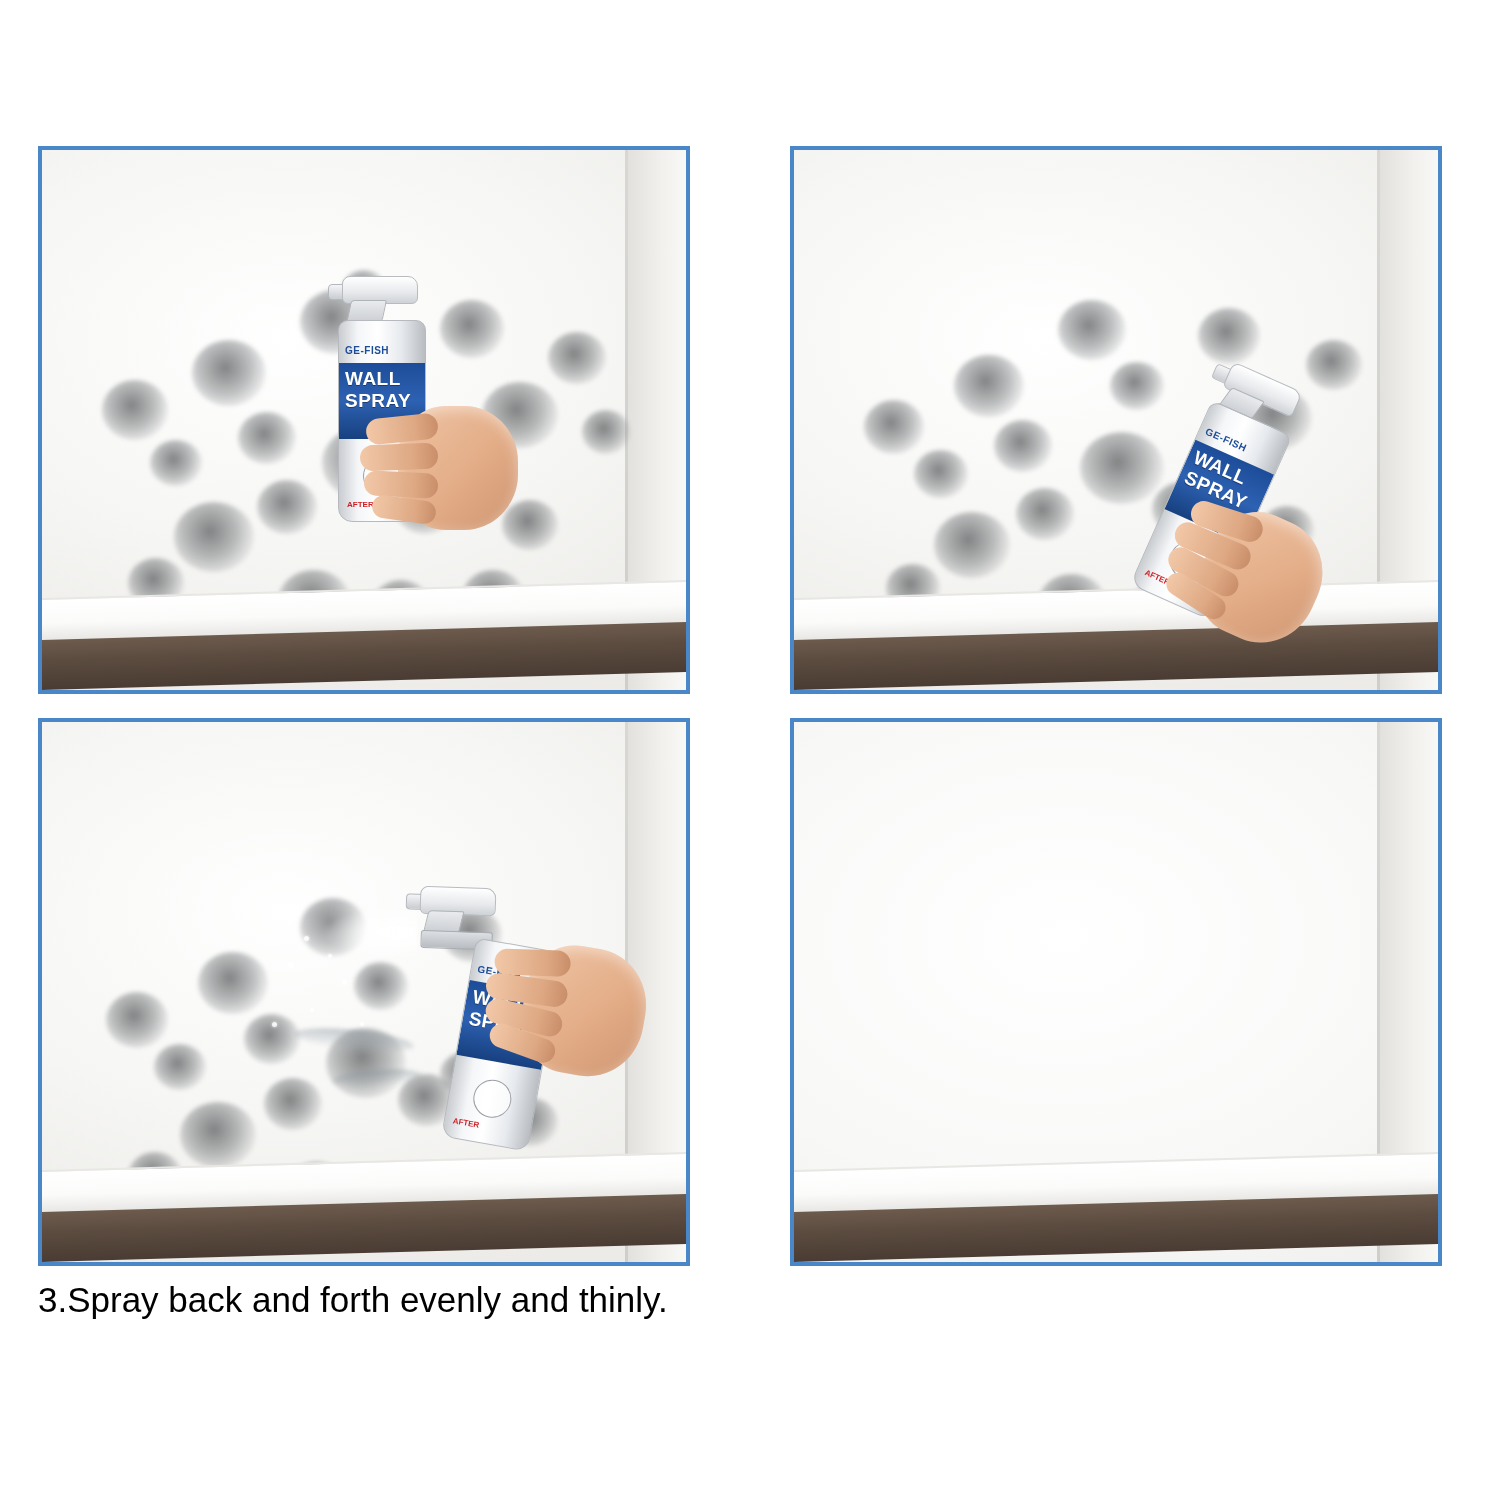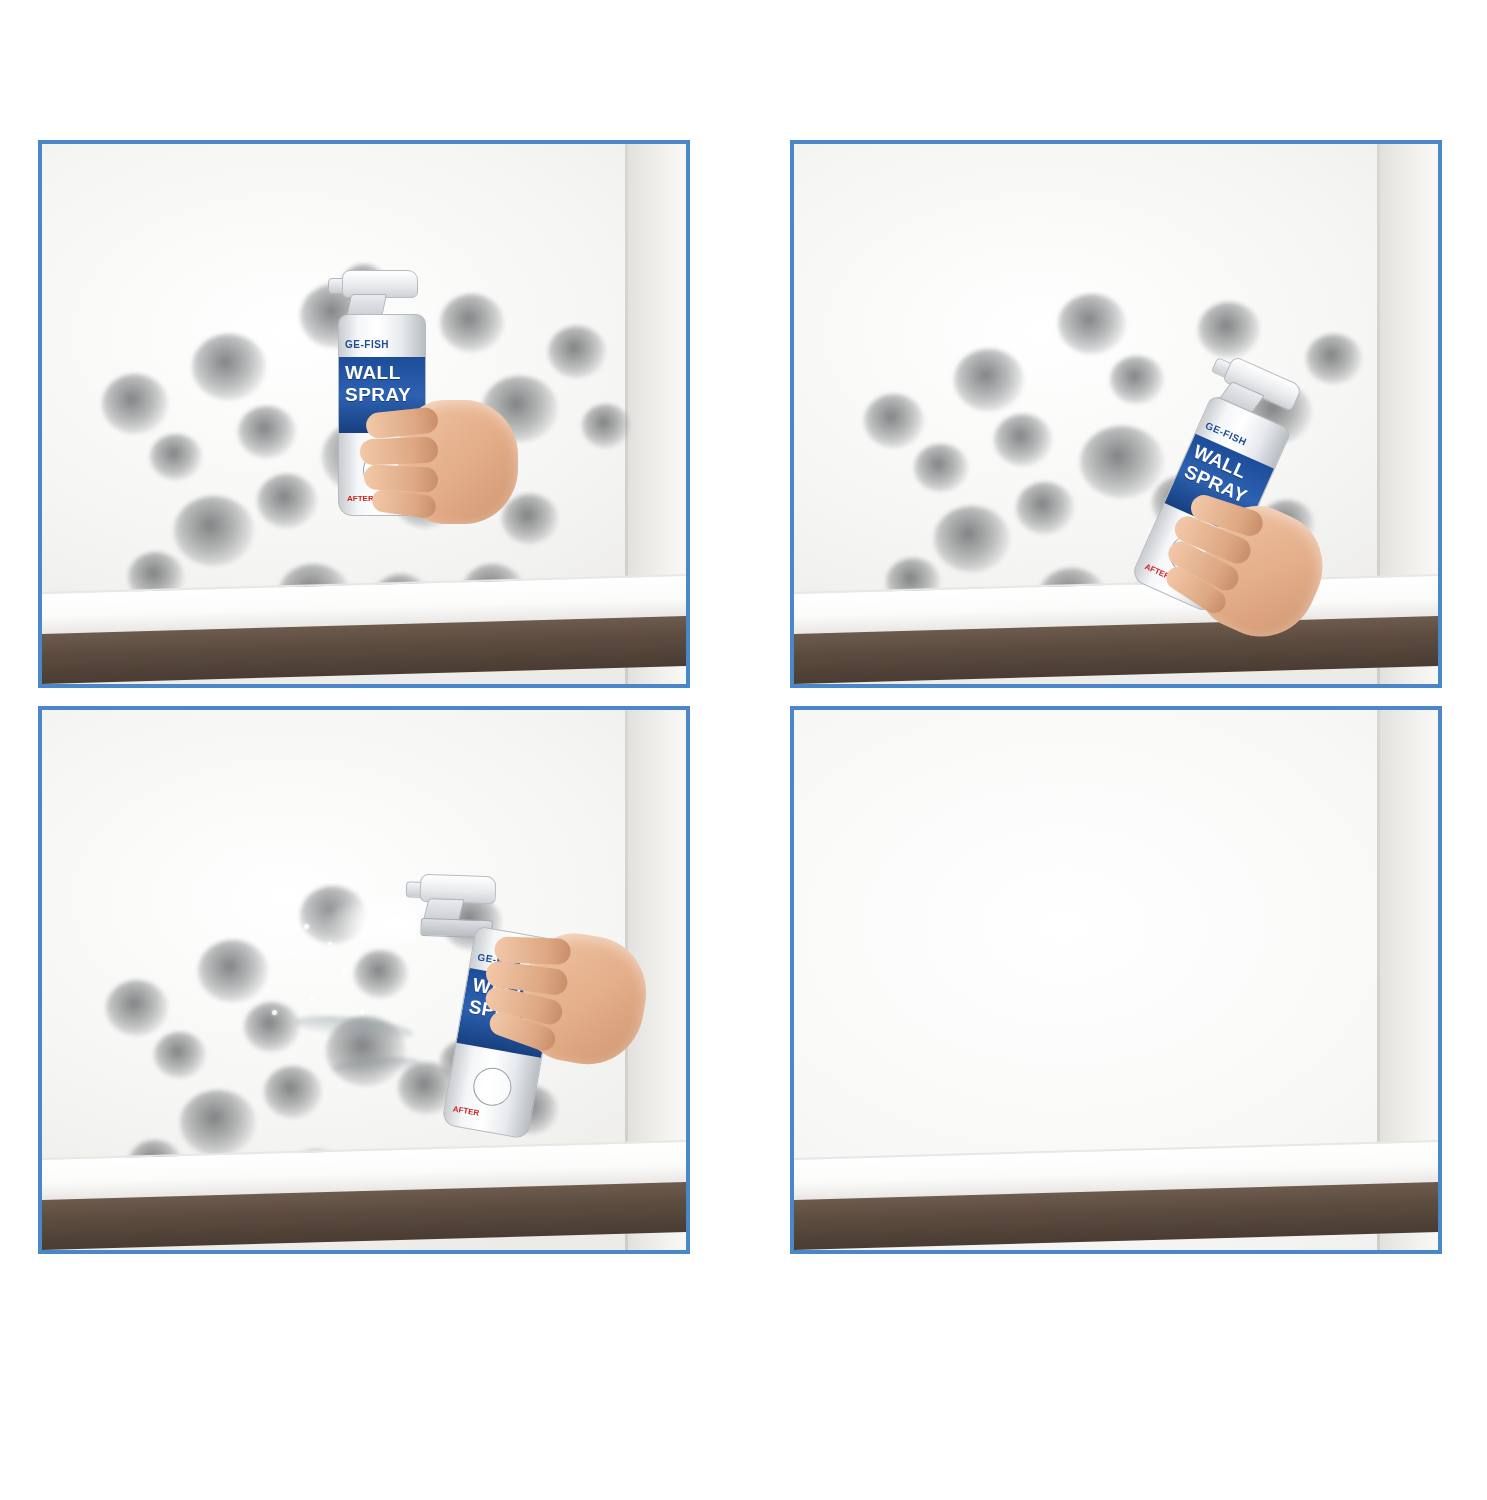--- a/index.html
+++ b/index.html
@@ -37,20 +37,21 @@
     top: 140px;
     left: 38px;
     width: 1412px;
     display: grid;
     grid-template-columns: 660px 660px;
     grid-column-gap: 92px;
     grid-row-gap: 18px;
   }
   .cell {
     width: 660px;
+    margin-top: 6px;
   }
   .photo {
     position: relative;
     width: 652px;
     height: 548px;
     border: 4px solid #4a87c8;
     box-sizing: border-box;
     overflow: hidden;
     background: #f2f2f0;
   }
@@ -432,20 +433,21 @@
             <div class="label-circle"></div>
             <div class="label-sub">AFTER</div>
           </div>
           <div class="hand" style="left:58px; top:24px; width:122px; height:128px;"></div>
           <div class="finger" style="left:22px; top:36px;  width:76px; height:26px; transform:rotate(-8deg);"></div>
           <div class="finger" style="left:18px; top:64px;  width:82px; height:26px; transform:rotate(-2deg);"></div>
           <div class="finger" style="left:22px; top:92px;  width:78px; height:25px; transform:rotate(4deg);"></div>
           <div class="finger" style="left:30px; top:118px; width:68px; height:24px; transform:rotate(10deg);"></div>
         </div>
       </div>
+      <div class="caption">3.Spray back and forth evenly and thinly.</div>
     </div>
 
     <div class="cell">
       <div class="photo">
         <div class="wall" style="background: radial-gradient(ellipse 95% 80% at 42% 40%, #ffffff 0%, #f8f8f7 60%, #eeeeec 100%);"></div>
         <div class="corner-line"></div>
         <div class="wall-right"></div>
         <div class="baseboard slanted"></div>
         <div class="floor slanted"></div>
       </div>

